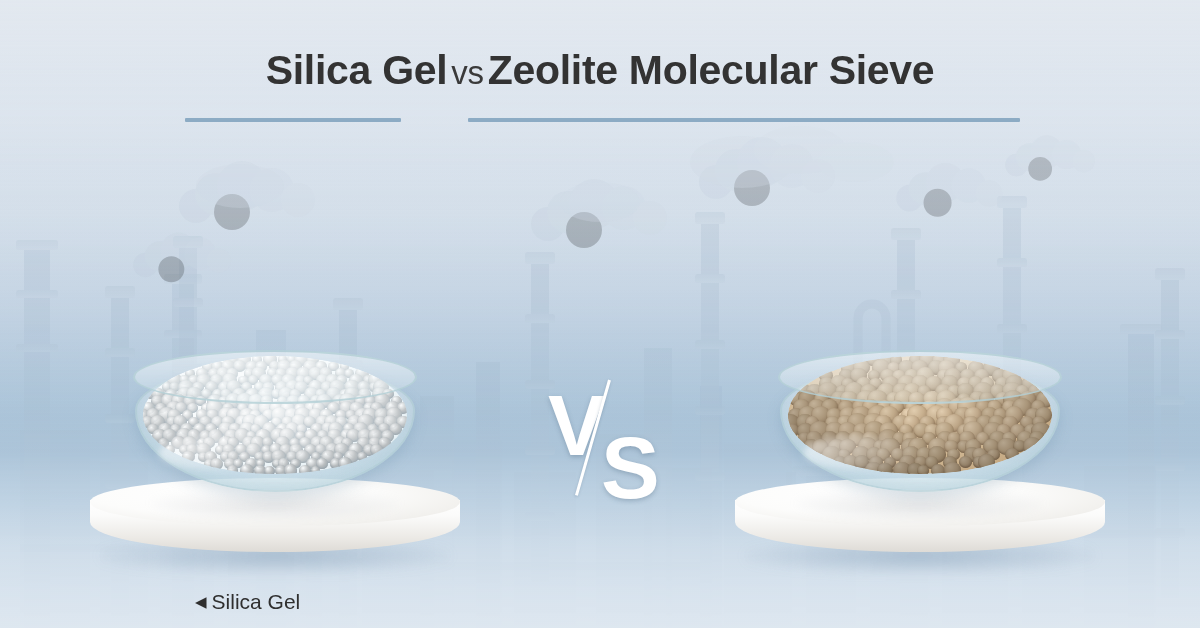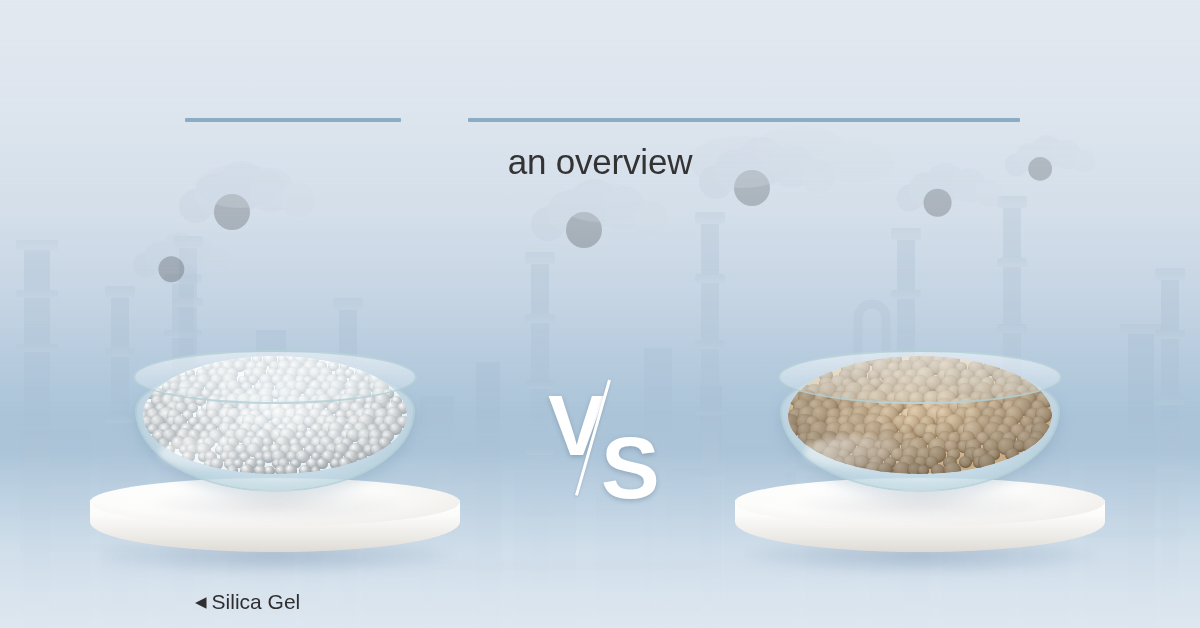--- a/index.html
+++ b/index.html
@@ -291,27 +291,29 @@
     <g opacity=".30">
       <ellipse cx="742" cy="162" rx="52" ry="26" fill="#c6d2de"></ellipse>
       <ellipse cx="800" cy="150" rx="46" ry="24" fill="#ccd7e2"></ellipse>
       <ellipse cx="856" cy="162" rx="38" ry="20" fill="#d1dbe5"></ellipse>
       <ellipse cx="600" cy="202" rx="40" ry="20" fill="#c9d4e0"></ellipse>
       <ellipse cx="240" cy="186" rx="44" ry="22" fill="#c6d2de"></ellipse>
     </g>
   </svg>
   <div id="backdrop-fade"></div>
 
+  <div id="headline">
+    <div id="title-line"><span class="strong">Silica Gel</span><span class="vs-word">vs</span><span class="strong">Zeolite Molecular Sieve</span></div>
+  </div>
 
   <div id="rules">
     <div class="rule" id="rule-left"></div>
     <div class="rule" id="rule-right"></div>
   </div>
 
-  <div id="subtitle">an overview</div>
 
   <div class="product" id="product-left">
     <div class="podium">
       <div class="podium-shadow"></div>
       <div class="podium-side"></div>
       <div class="podium-top">
         <div class="podium-top-shade"></div>
       </div>
     </div>
     <div class="dish">

